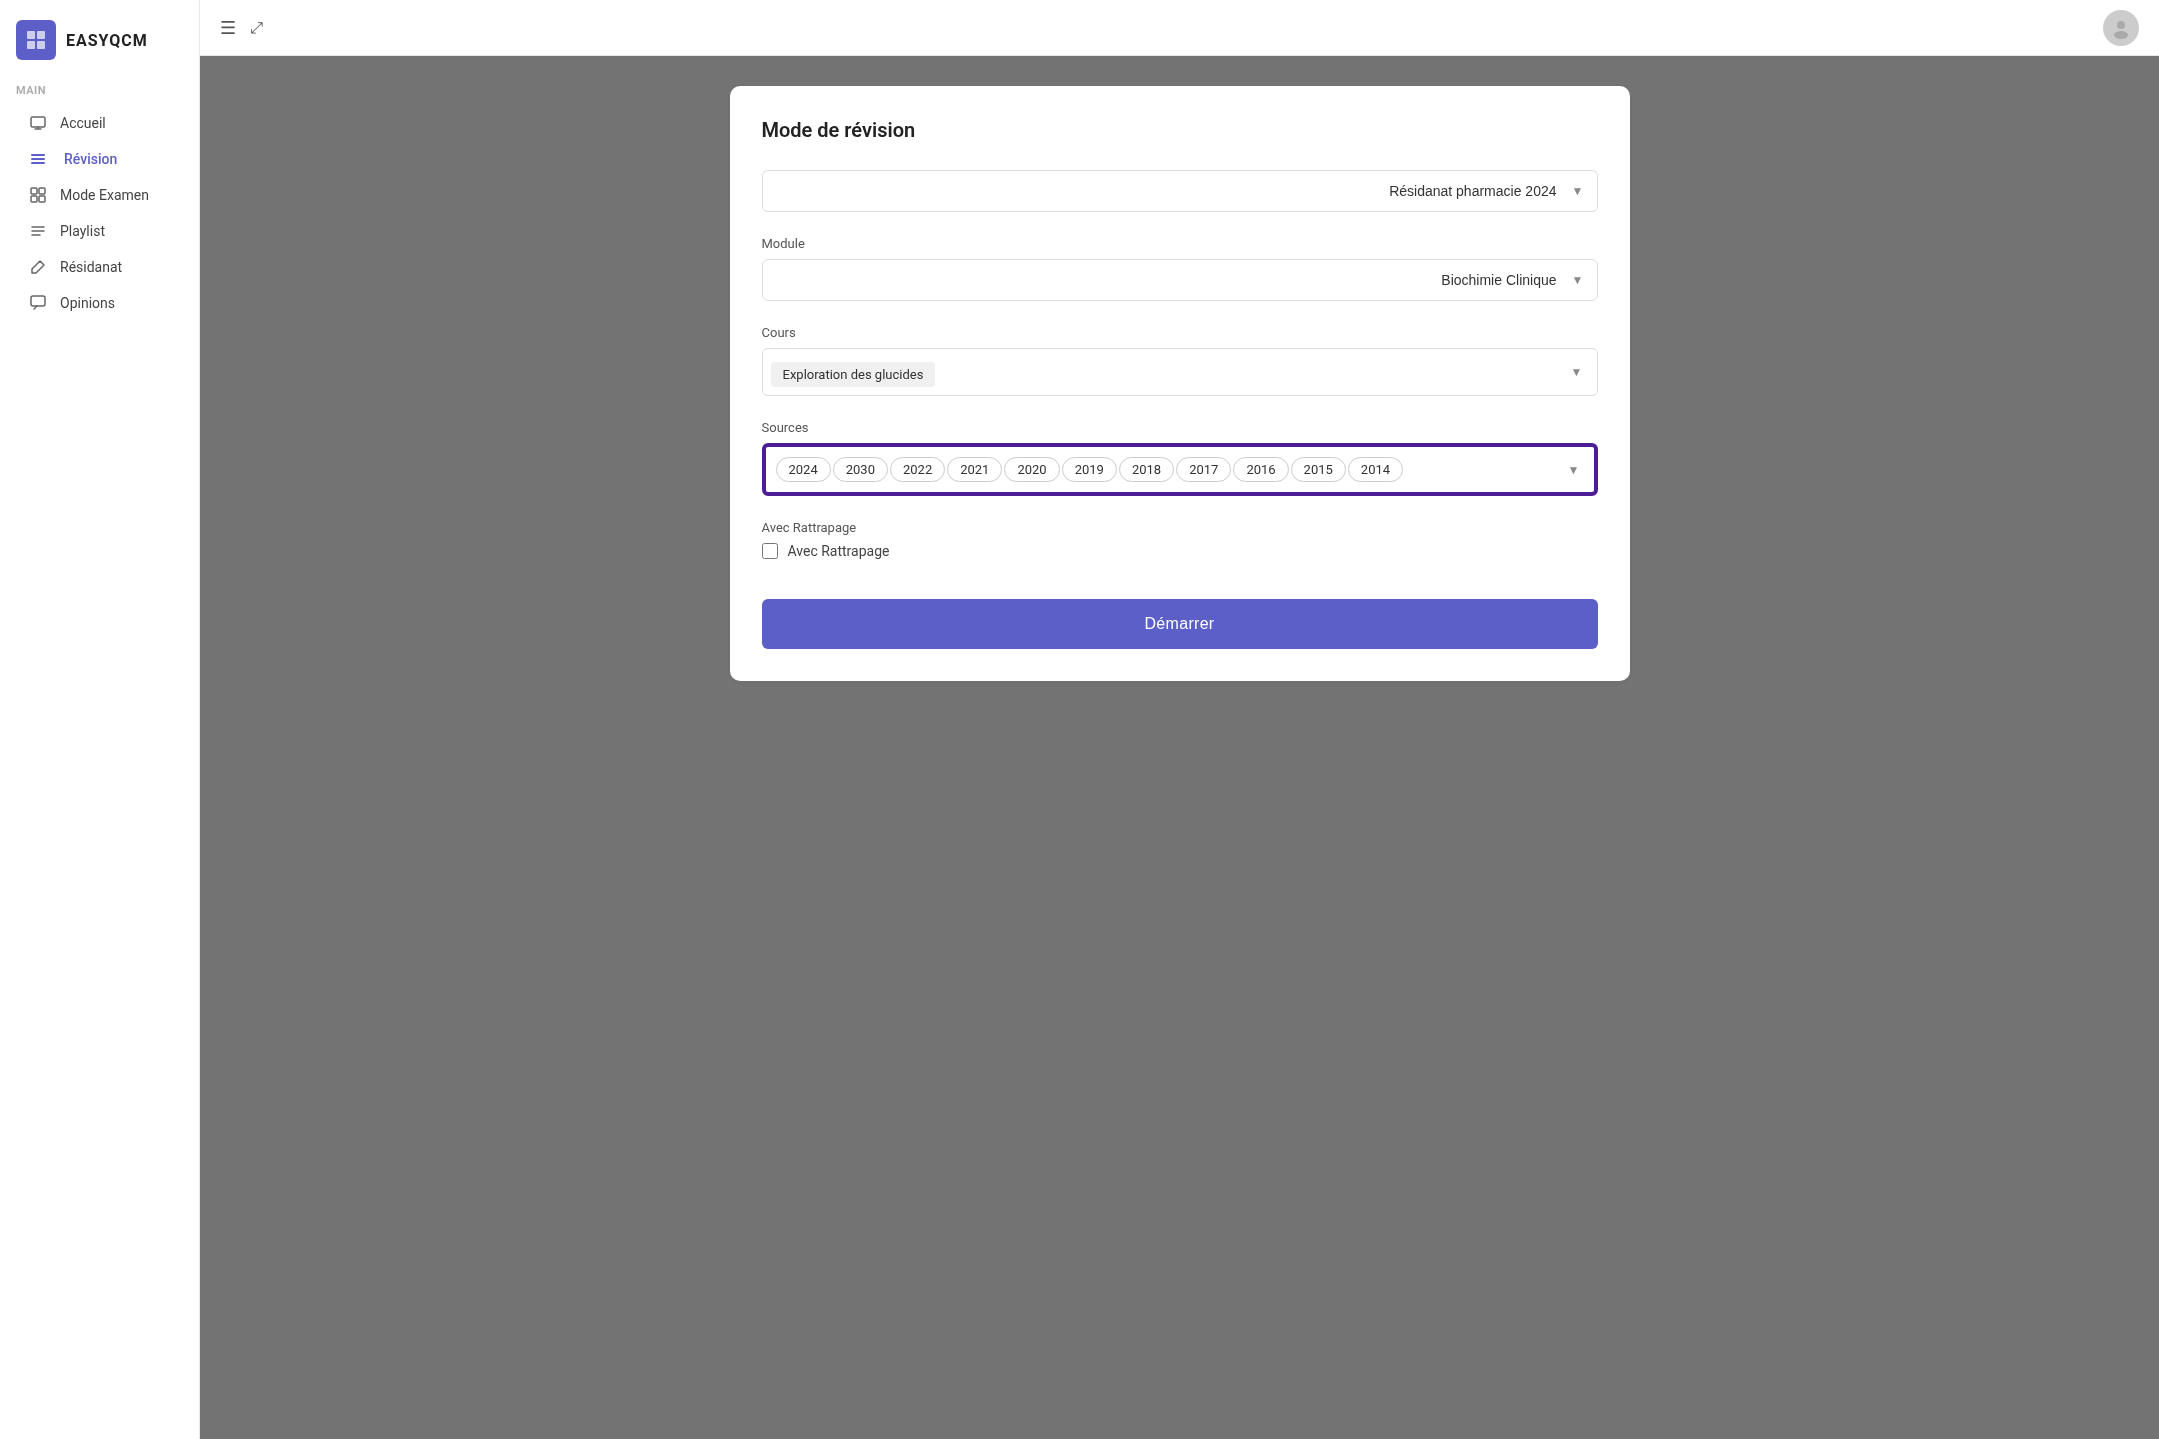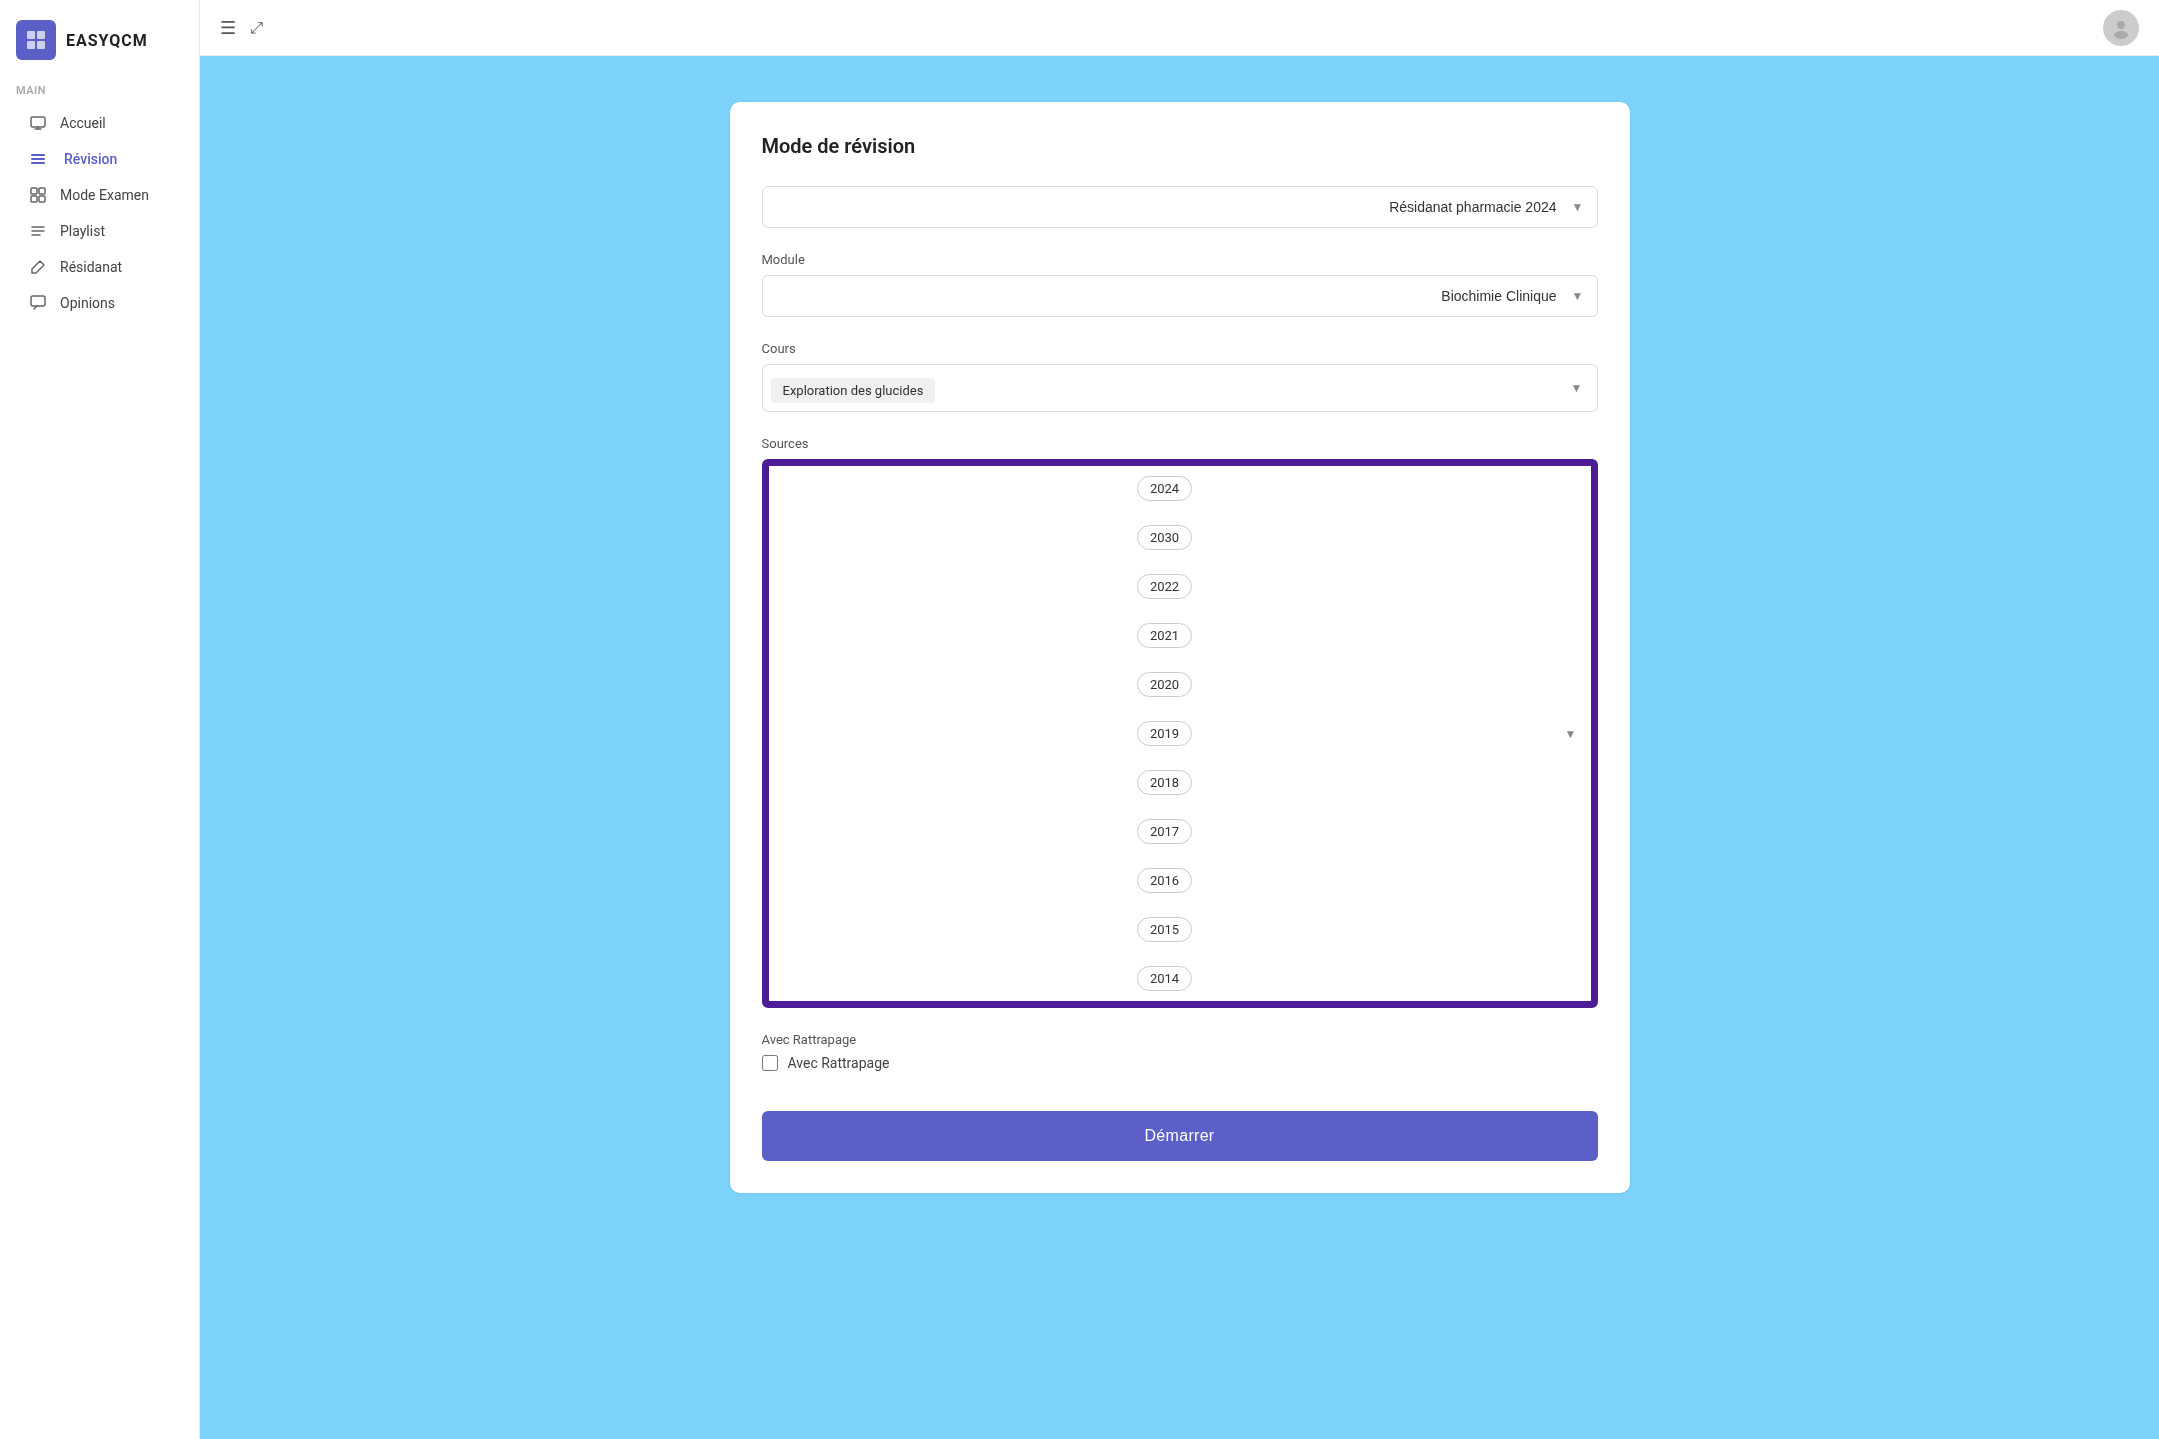--- a/index.html
+++ b/index.html
@@ -121,22 +121,22 @@
       align-items: center;
       justify-content: center;
       color: #fff;
       font-size: 18px;
     }
 
     
     .content {
       flex: 1;
       overflow-y: auto;
-      padding: 46px;
-      background: #7dd3fc;
+      padding: 30px;
+      background: #737373;
     }
 
     .card {
       background: #fff;
       border-radius: 10px;
       padding: 32px;
       max-width: 900px;
       margin: 0 auto;
       box-shadow: 0 1px 4px rgba(0,0,0,0.06);
     }
@@ -181,31 +181,30 @@
       top: 50%;
       transform: translateY(-50%);
       color: #888;
       pointer-events: none;
       font-size: 12px;
     }
 
     
     .sources-wrapper {
       width: 100%;
-      border: 7px solid #4c1d95;
+      border: 4px solid #4c1d95;
       border-radius: 6px;
       padding: 10px 40px 10px 10px;
       display: flex;
       flex-wrap: wrap;
-      gap: 24px;
+      gap: 2px;
       position: relative;
       background: #fff;
       min-height: 48px;
       align-items: center;
-      flex-direction: column;
     }
     .sources-arrow {
       position: absolute;
       right: 14px;
       top: 50%;
       transform: translateY(-50%);
       color: #888;
       font-size: 12px;
     }
     .source-chip {

